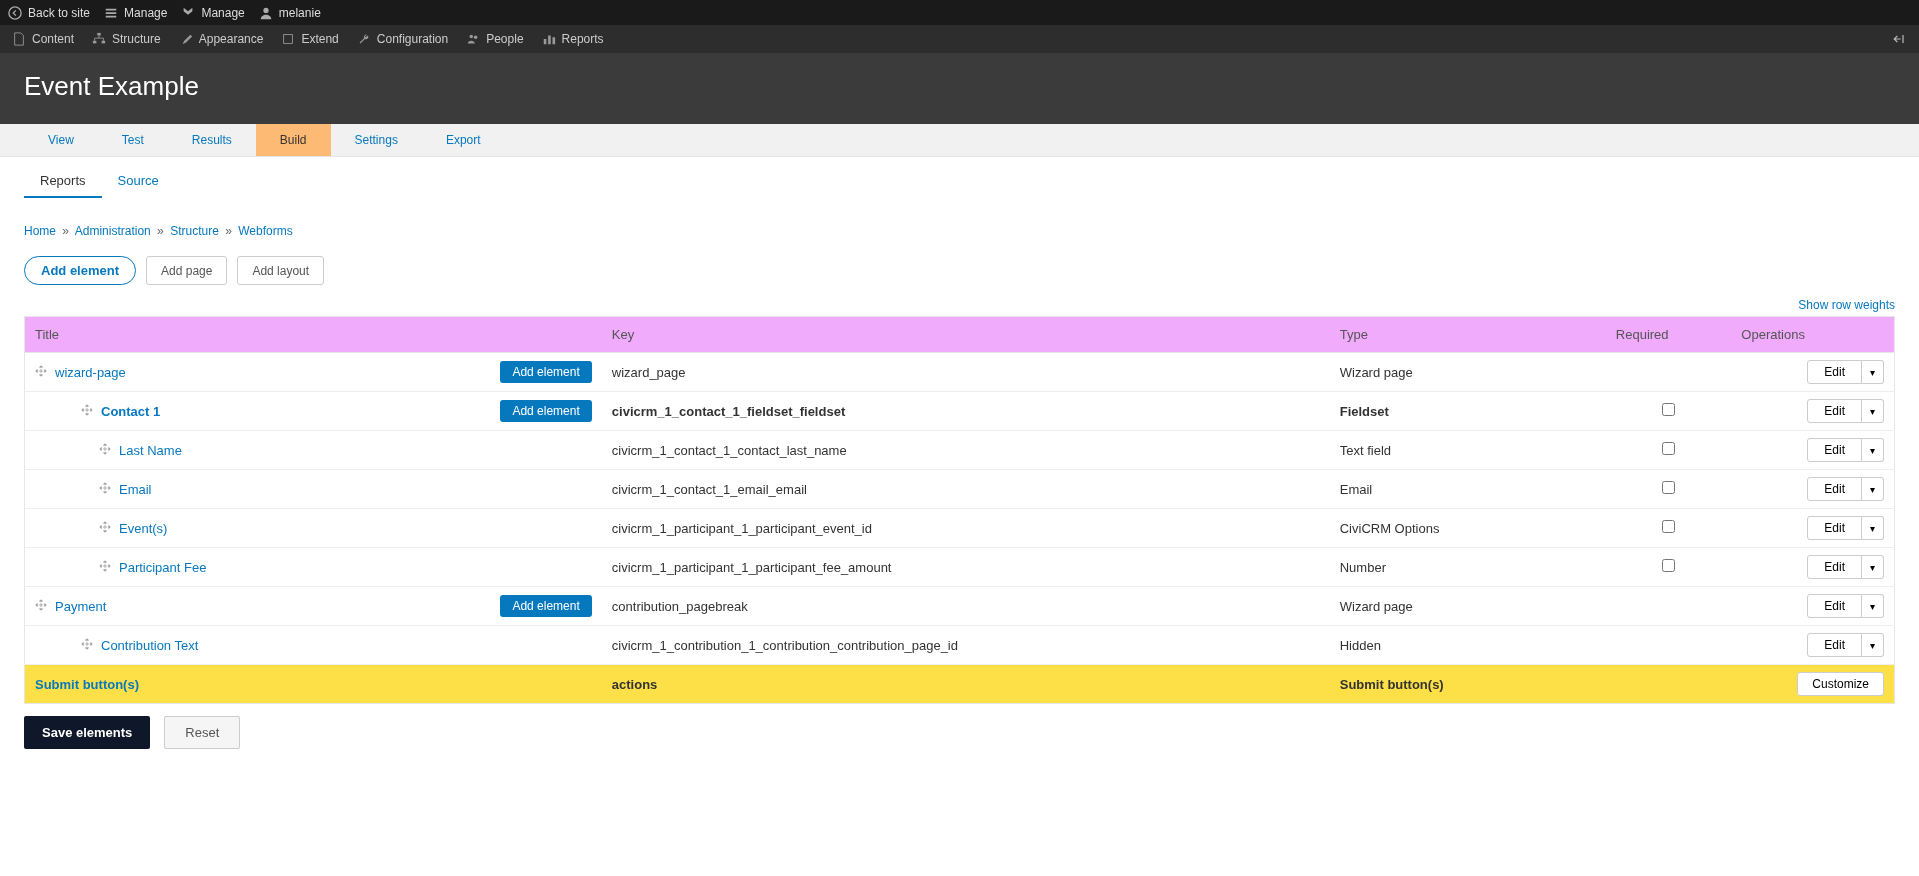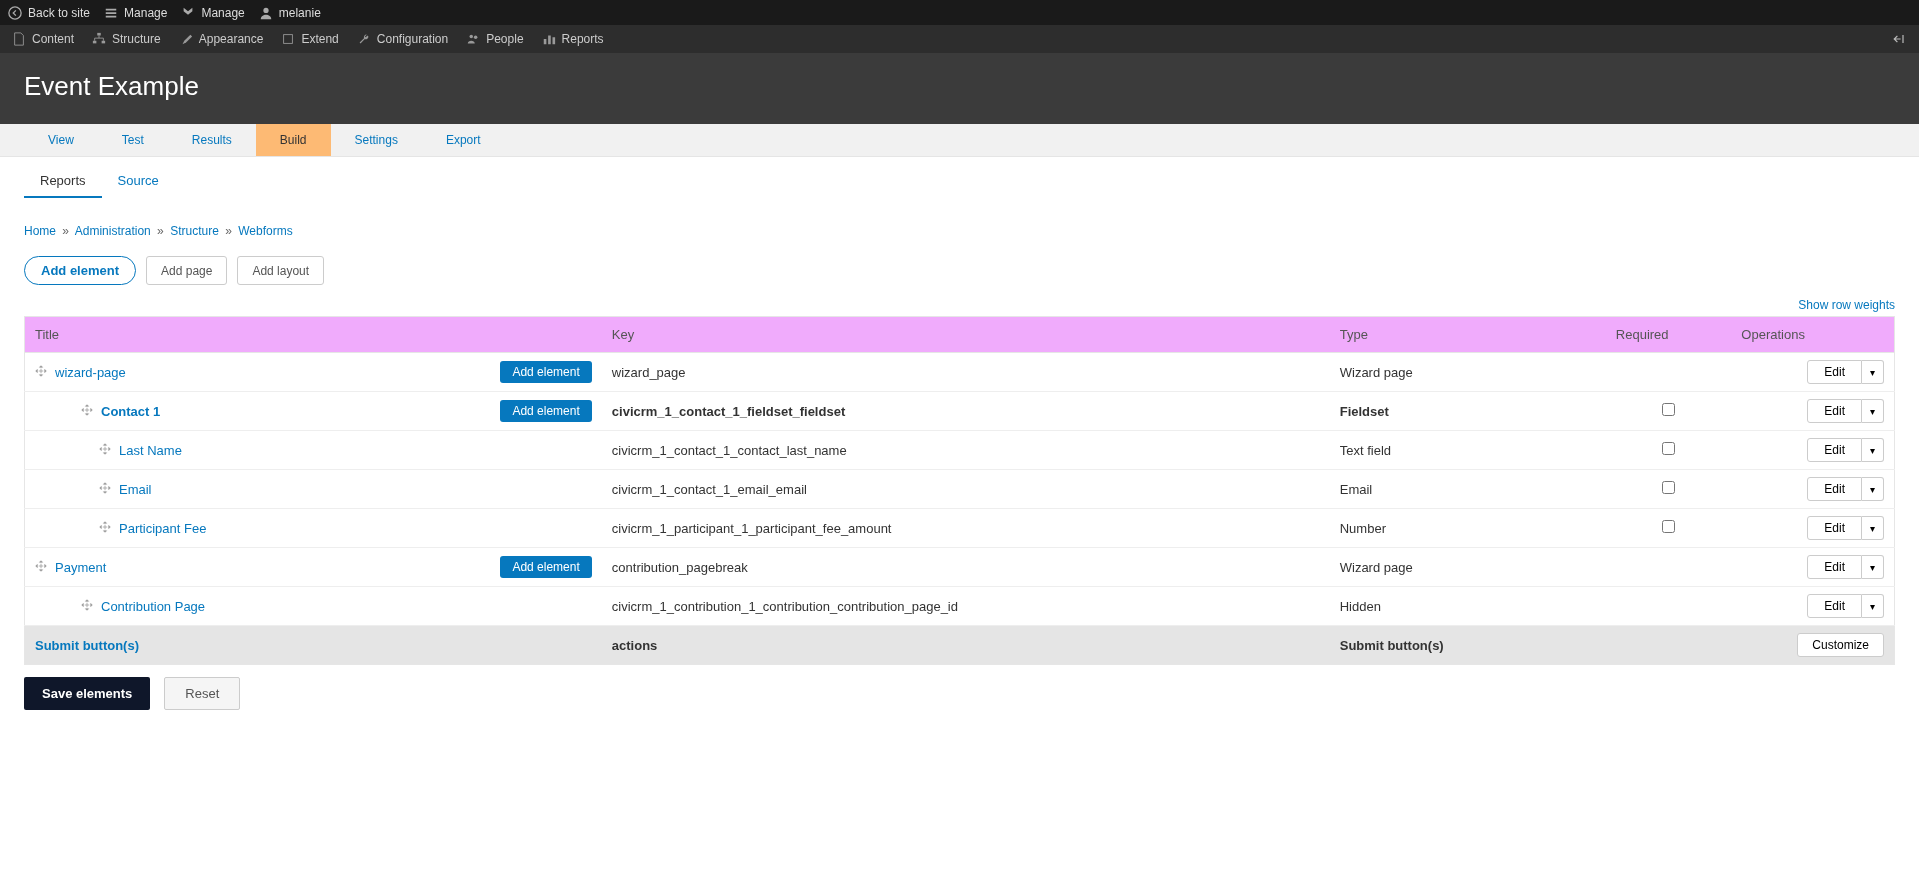--- a/index.html
+++ b/index.html
@@ -60,21 +60,21 @@
 .element-link { color: #0678be; text-decoration: none; }
 .element-link.bold { font-weight: 600; color: #0678be; }
 .add-element-inline { margin-left: auto; }
 .btn-small-primary { background: #0678be; color: #fff; border: none; padding: 4px 12px; border-radius: 3px; font-size: 12px; cursor: pointer; }
 .bold-text { font-weight: 600; }
 .ops-cell { text-align: right; white-space: nowrap; }
 .btn-edit-group { display: inline-flex; }
 .btn-edit { background: #fff; border: 1px solid #ccc; padding: 4px 16px; font-size: 12px; cursor: pointer; border-radius: 3px 0 0 3px; }
 .btn-drop { background: #fff; border: 1px solid #ccc; border-left: none; padding: 4px 8px; font-size: 10px; cursor: pointer; border-radius: 0 3px 3px 0; }
 .btn-customize { background: #fff; border: 1px solid #ccc; padding: 4px 14px; font-size: 12px; cursor: pointer; border-radius: 3px; }
-.submit-row td { background: #e5e5e5; }
+.submit-row td { background: #fde047; }
 .submit-row .element-link { font-weight: 600; }
 input[type="checkbox"] { cursor: pointer; }
 
 
 .bottom-actions { margin-top: 12px; display: flex; gap: 14px; }
 .btn-save { background: #0f172a; color: #fff; border: none; padding: 8px 18px; font-size: 13px; font-weight: 600; cursor: pointer; border-radius: 2px; }
 .btn-reset { background: #f5f5f5; border: 1px solid #ccc; color: #555; padding: 8px 20px; font-size: 13px; cursor: pointer; border-radius: 2px; }
 
 .col-title { width: 460px; }
 .col-key { width: 580px; }
@@ -292,20 +292,37 @@
               <button class="btn-edit">Edit</button>
               <button class="btn-drop">▾</button>
             </span></td>
         </tr>
         <tr class="indent-2">
           <td>
             <div class="title-cell">
               <span class="drag-handle"><svg viewBox="0 0 16 16">
                   <path d="M8 1l2 2H6zM8 15l-2-2h4zM1 8l2-2v4zM15 8l-2 2V6zM8 5v6M5 8h6" stroke="#999" fill="#999"></path>
                 </svg></span>
+              <a class="element-link">Event(s)</a>
+            </div>
+          </td>
+          <td>civicrm_1_participant_1_participant_event_id</td>
+          <td>CiviCRM Options</td>
+          <td class="req-cell"><input type="checkbox" style=""></td>
+          <td class="ops-cell"><span class="btn-edit-group">
+              <button class="btn-edit">Edit</button>
+              <button class="btn-drop">▾</button>
+            </span></td>
+        </tr>
+        <tr class="indent-2">
+          <td>
+            <div class="title-cell">
+              <span class="drag-handle"><svg viewBox="0 0 16 16">
+                  <path d="M8 1l2 2H6zM8 15l-2-2h4zM1 8l2-2v4zM15 8l-2 2V6zM8 5v6M5 8h6" stroke="#999" fill="#999"></path>
+                </svg></span>
               <a class="element-link">Participant Fee</a>
             </div>
           </td>
           <td>civicrm_1_participant_1_participant_fee_amount</td>
           <td>Number</td>
           <td class="req-cell"><input type="checkbox" style=""></td>
           <td class="ops-cell"><span class="btn-edit-group">
               <button class="btn-edit">Edit</button>
               <button class="btn-drop">▾</button>
             </span></td>
@@ -327,21 +344,21 @@
               <button class="btn-edit">Edit</button>
               <button class="btn-drop">▾</button>
             </span></td>
         </tr>
         <tr class="indent-1">
           <td>
             <div class="title-cell">
               <span class="drag-handle"><svg viewBox="0 0 16 16">
                   <path d="M8 1l2 2H6zM8 15l-2-2h4zM1 8l2-2v4zM15 8l-2 2V6zM8 5v6M5 8h6" stroke="#999" fill="#999"></path>
                 </svg></span>
-              <a class="element-link">Contribution Page</a>
+              <a class="element-link">Contribution Text</a>
             </div>
           </td>
           <td>civicrm_1_contribution_1_contribution_contribution_page_id</td>
           <td>Hidden</td>
           <td class="req-cell"></td>
           <td class="ops-cell"><span class="btn-edit-group">
               <button class="btn-edit">Edit</button>
               <button class="btn-drop">▾</button>
             </span></td>
         </tr>

